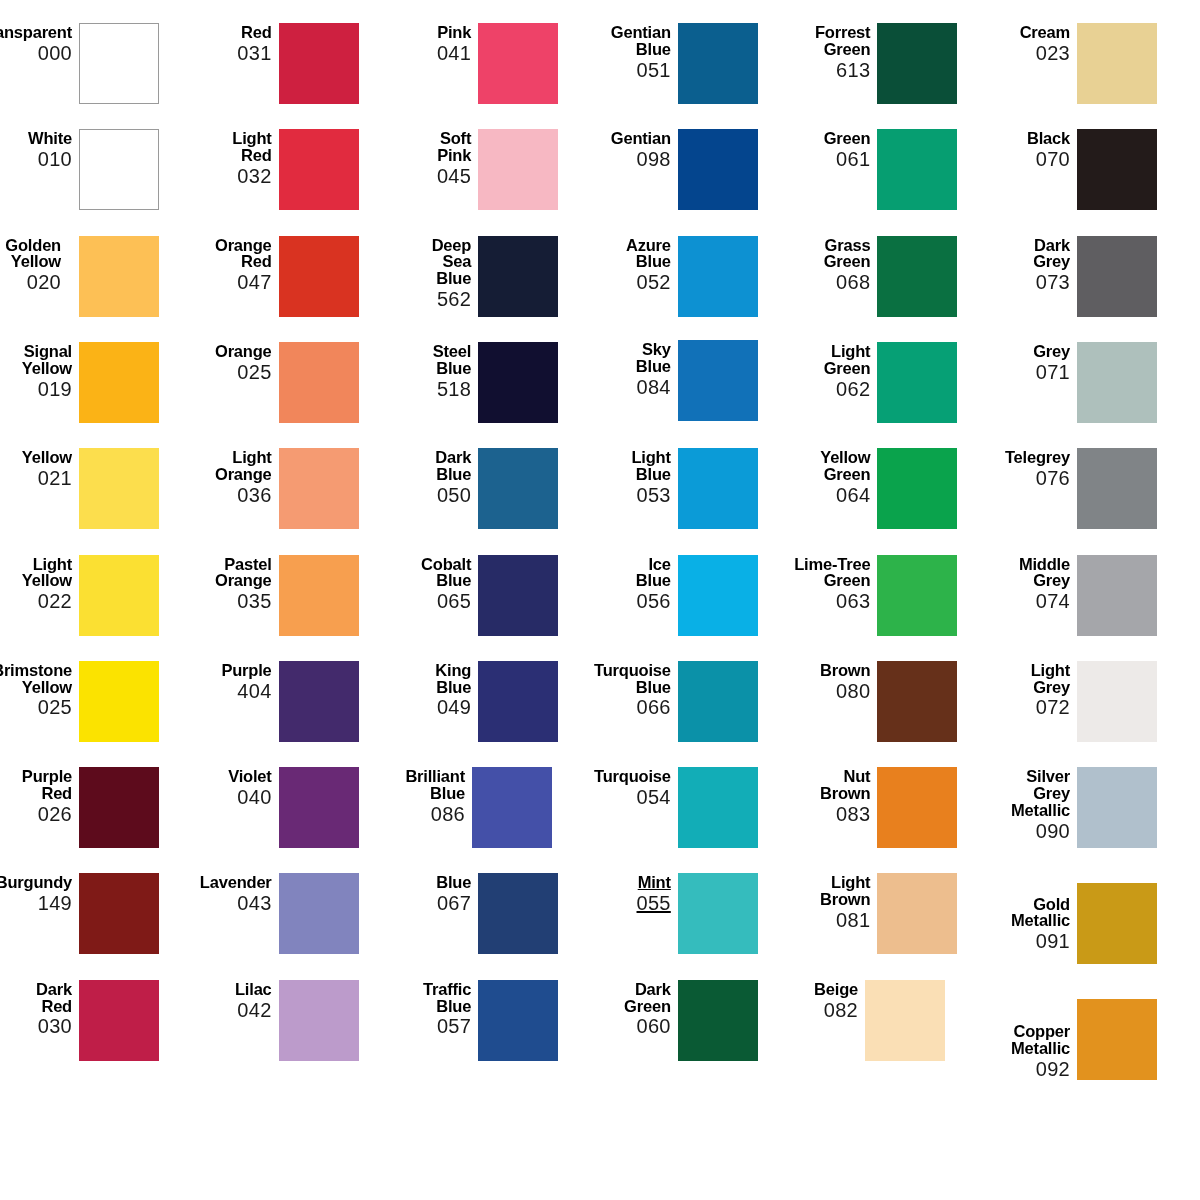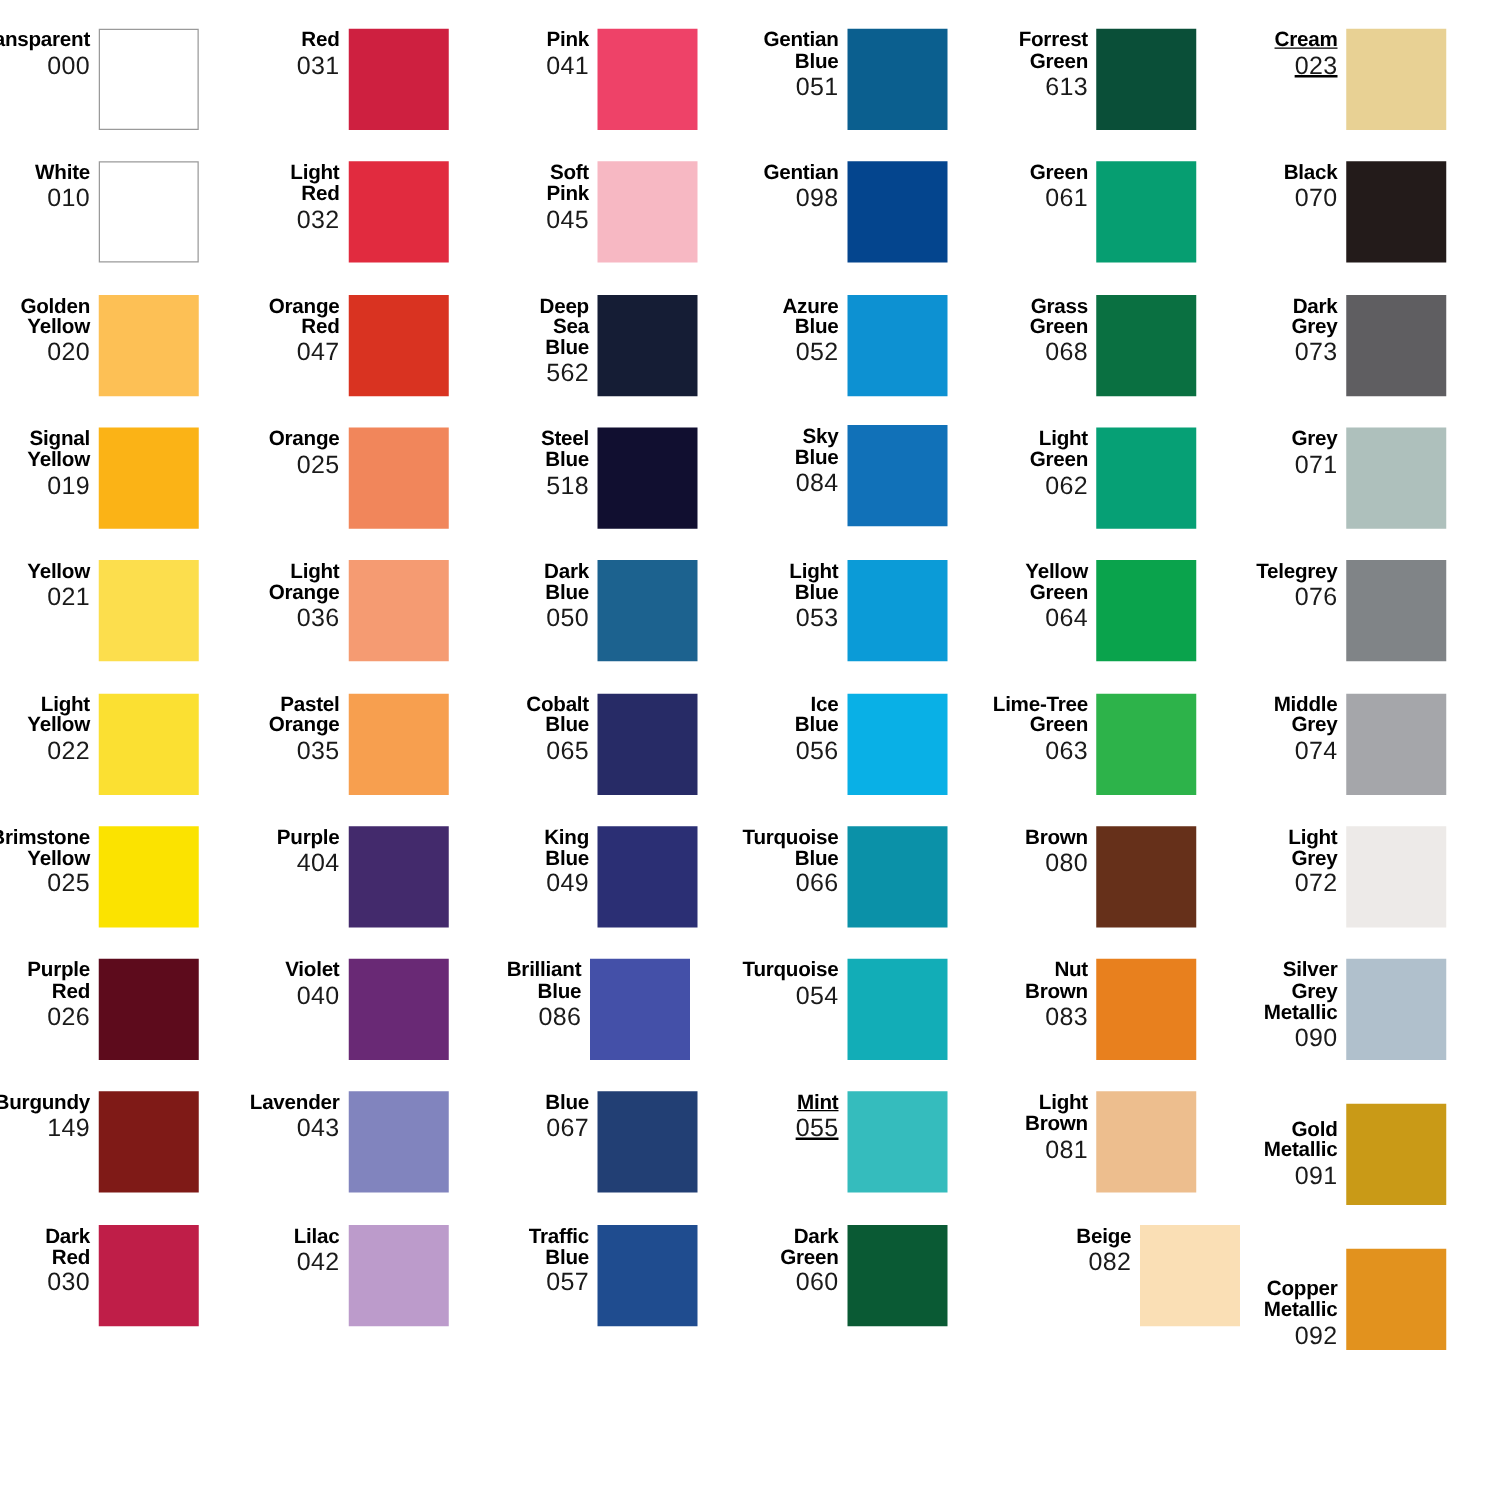--- a/index.html
+++ b/index.html
@@ -89,21 +89,21 @@
     </div>
     <div class="swatch-cell" style="left: 1px; top: 129.3px;">
       <div class="swatch-labels">
         <div>
           <div class="swatch-name">White</div>
         </div>
         <div class="swatch-code">010</div>
       </div>
       <div class="swatch-chip outlined" style="background: rgb(255, 255, 255);"></div>
     </div>
-    <div class="swatch-cell" style="left: 1px; top: 235.6px;">
+    <div class="swatch-cell" style="left: 1px; top: 235.6px; gap: 11px;">
       <div class="swatch-labels">
         <div>
           <div class="swatch-name">Golden</div>
           <div class="swatch-name">Yellow</div>
         </div>
         <div class="swatch-code">020</div>
       </div>
       <div class="swatch-chip" style="background: rgb(253, 192, 85);"></div>
     </div>
     <div class="swatch-cell" style="left: 1px; top: 341.9px;">
@@ -545,30 +545,30 @@
     <div class="swatch-cell" style="left: 799.4px; top: 873.4px;">
       <div class="swatch-labels">
         <div>
           <div class="swatch-name">Light</div>
           <div class="swatch-name">Brown</div>
         </div>
         <div class="swatch-code">081</div>
       </div>
       <div class="swatch-chip" style="background: rgb(237, 190, 142);"></div>
     </div>
-    <div class="swatch-cell" style="left: 834px; top: 979.7px;">
+    <div class="swatch-cell" style="left: 787px; top: 979.7px;">
       <div class="swatch-labels">
         <div>
           <div class="swatch-name">Beige</div>
         </div>
         <div class="swatch-code">082</div>
       </div>
       <div class="swatch-chip" style="background: rgb(250, 223, 181);"></div>
     </div>
-    <div class="swatch-cell" style="left: 999px; top: 23px; text-decoration: underline;">
+    <div class="swatch-cell" style="left: 999px; top: 23px;">
       <div class="swatch-labels">
         <div>
           <div class="swatch-name">Cream</div>
         </div>
         <div class="swatch-code">023</div>
       </div>
       <div class="swatch-chip" style="background: rgb(232, 209, 148);"></div>
     </div>
     <div class="swatch-cell" style="left: 999px; top: 129.3px;">
       <div class="swatch-labels">

